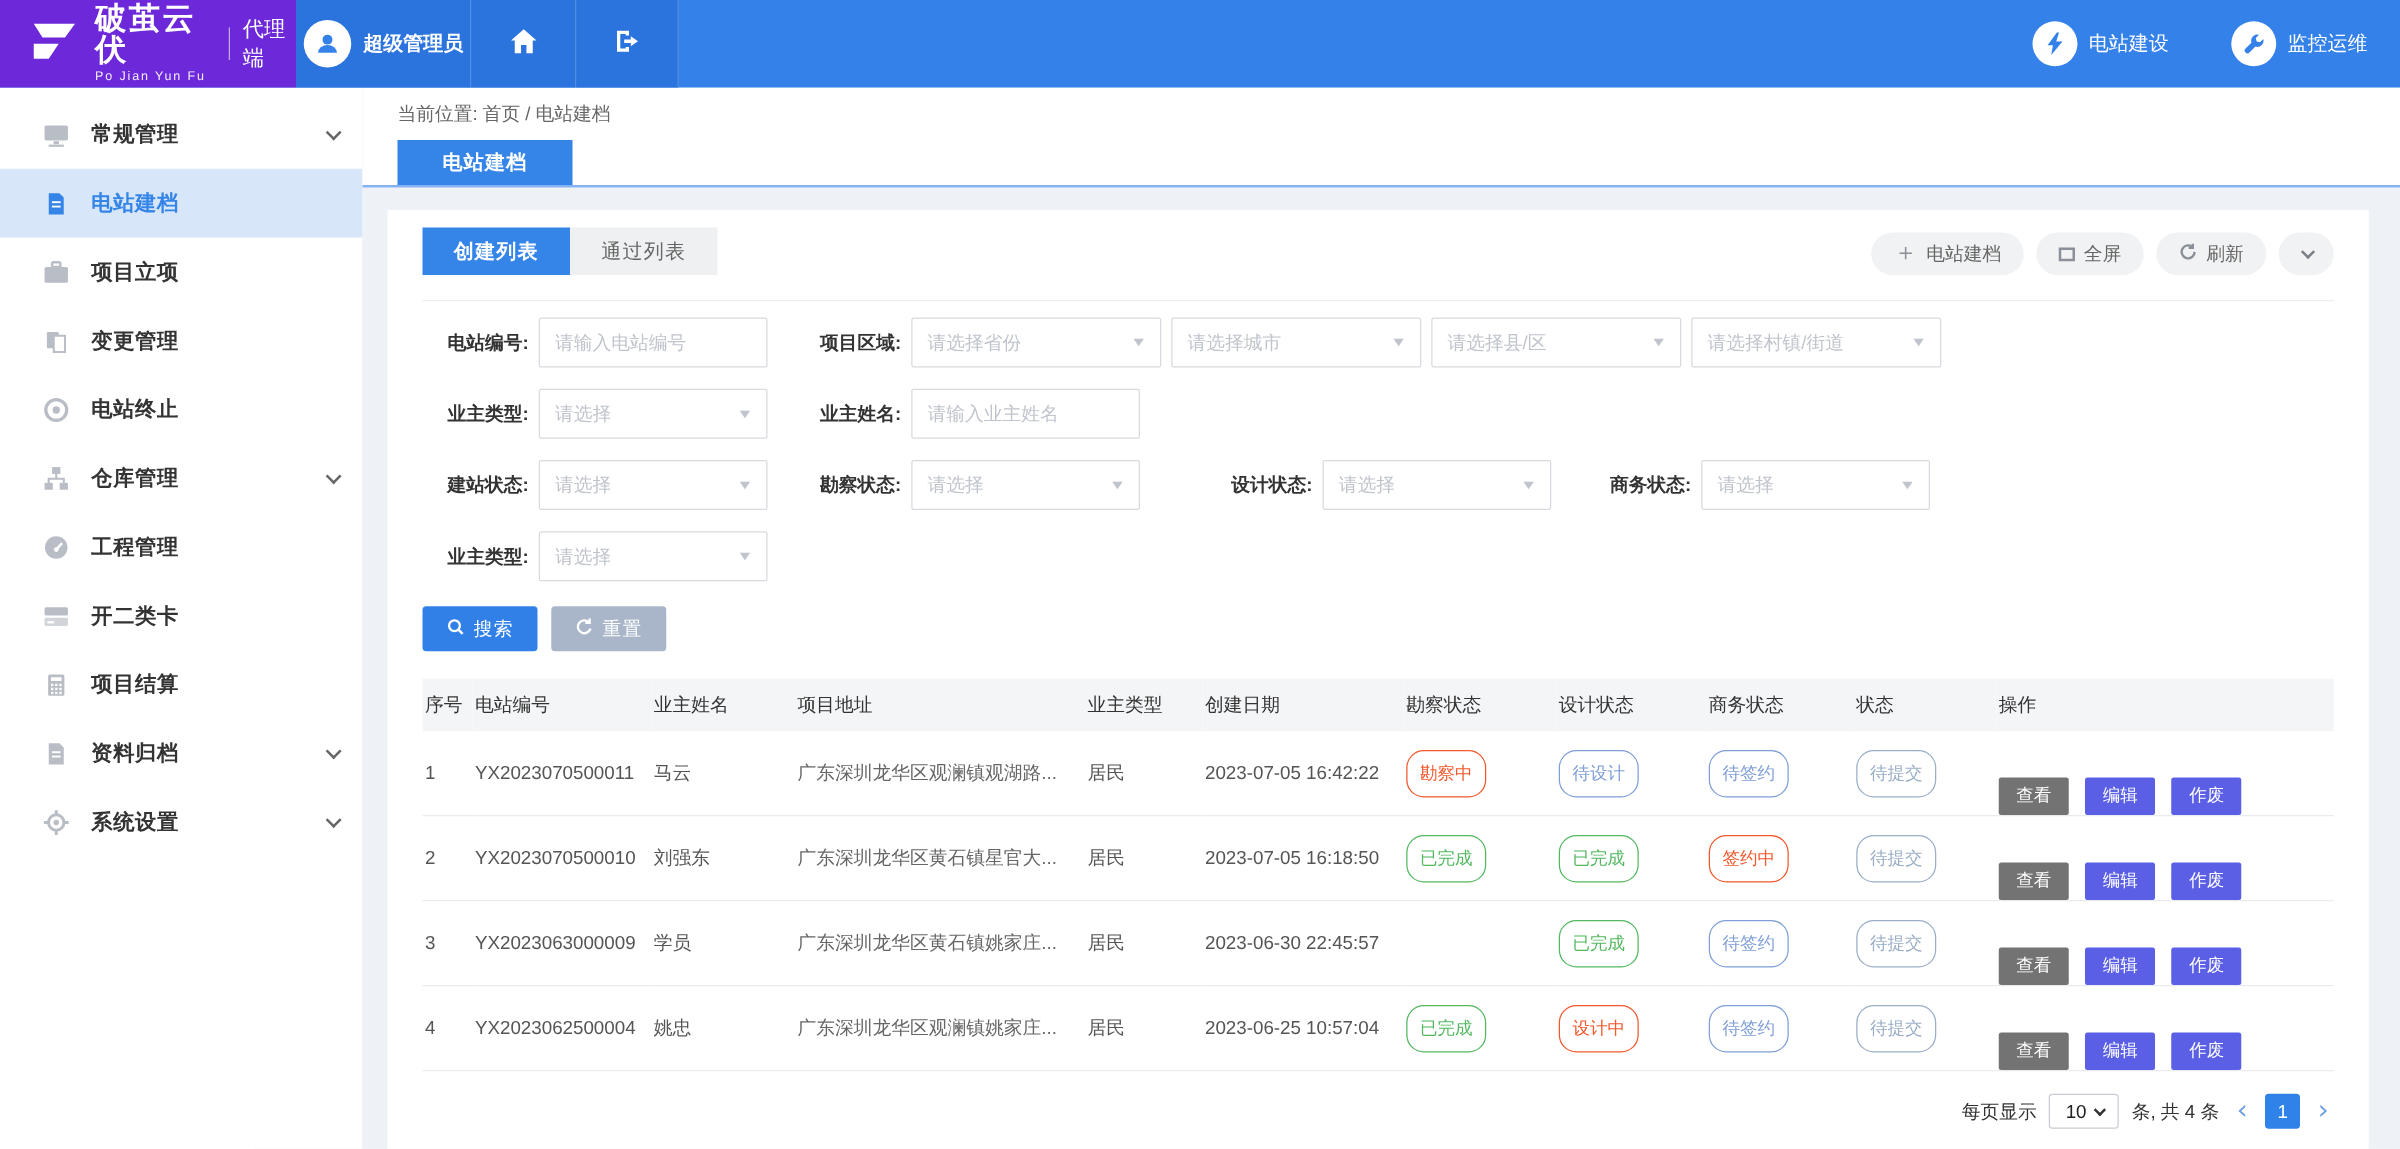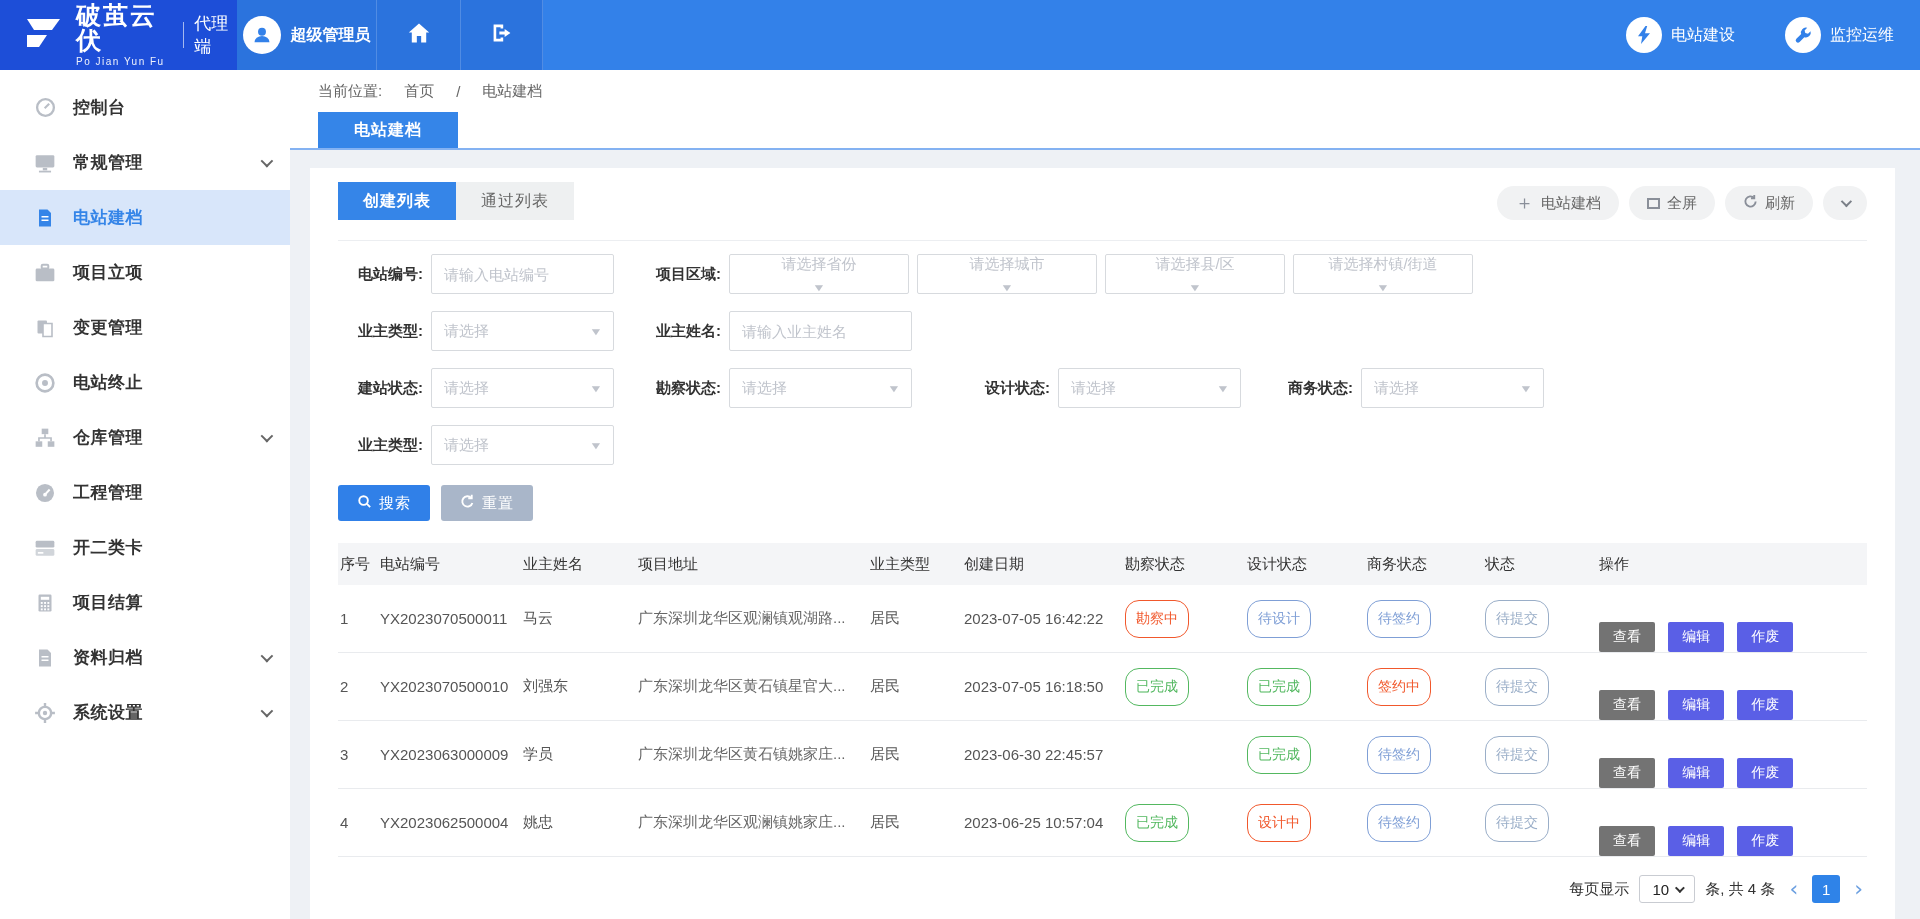--- a/index.html
+++ b/index.html
@@ -1,21 +1,21 @@
 <!DOCTYPE html>
 <html><head>
 <meta charset="utf-8">
 <style>
   * { box-sizing: border-box; margin: 0; padding: 0; }
   html,body { width:1920px; height:919px; overflow:hidden; }
   body { font-family:"Liberation Sans","DejaVu Sans",sans-serif; background:#eef1f5; position:relative; }
 
   
   .topbar { position:absolute; left:0; top:0; width:1920px; height:70px; background:#3381e9; display:flex; align-items:stretch; z-index:5; }
-  .logo-sec { width:237px; background:#1d4ed8; display:flex; align-items:center; padding-left:22px; flex-shrink:0; }
+  .logo-sec { width:237px; background:#6d28d9; display:flex; align-items:center; padding-left:22px; flex-shrink:0; }
   .logo-mark { margin-right:12px; }
   .brand-txt { color:#fff; line-height:1; }
   .brand-name { font-size:25px; font-weight:700; letter-spacing:2px; }
   .brand-pinyin { font-size:10px; letter-spacing:1.5px; margin-top:4px; opacity:.92; }
   .portal-wrap { display:flex; align-items:center; margin-left:14px; }
   .portal-div { width:1px; height:26px; background:rgba(255,255,255,.6); margin-right:10px; }
   .portal-txt { color:#fff; font-size:17px; }
   .dark-seg { display:flex; background:#2b73dd; flex-shrink:0; }
   .seg-cell { display:flex; align-items:center; justify-content:center; border-right:1px solid rgba(255,255,255,.18); }
   .user-cell { width:140px; padding:0 14px; }
@@ -34,21 +34,21 @@
   .s-item .icon { width:22px; height:22px; color:#b9bec6; margin-right:17px; display:flex; align-items:center; justify-content:center; flex-shrink:0; }
   .s-label { font-size:17px; font-weight:600; color:#333; letter-spacing:.5px; }
   .s-item.active { background:#d8e6fa; }
   .s-item.active .icon { color:#3585e8; }
   .s-item.active .s-label { color:#3585e8; }
   .chev { margin-left:auto; width:9px; height:9px; border-right:2px solid #666; border-bottom:2px solid #666; transform:rotate(45deg) translateY(-2px); }
 
   
   .main { position:absolute; left:290px; top:70px; width:1630px; height:849px; background:#eef1f5; }
   .crumb-block { background:#fff; border-bottom:2px solid #84b2f2; }
-  .crumb-bar { height:42px; display:flex; align-items:center; padding-left:28px; font-size:15px; color:#666; gap:22px; }
+  .crumb-bar { height:42px; display:flex; align-items:center; padding-left:28px; font-size:15px; color:#666; gap:4px; }
   .page-tab { margin-left:28px; width:140px; height:36px; background:#3585e8; color:#fff; font-size:16px; font-weight:600; display:flex; align-items:center; justify-content:center; letter-spacing:1px; }
 
   .card { margin:18px 25px 0 20px; background:#fff; min-height:667px; padding:14px 28px 28px 28px; }
 
   .tabs-row { display:flex; align-items:flex-end; border-bottom:1px solid #eceef1; padding-bottom:20px; }
   .list-tab { width:118px; height:38px; display:flex; align-items:center; justify-content:center; font-size:16px; cursor:pointer; letter-spacing:1px; }
   .list-tab.active { background:#3585e8; color:#fff; font-weight:600; }
   .list-tab.plain { background:#eef0f1; color:#666; }
   .card-actions { margin-left:auto; display:flex; align-items:center; gap:10px; }
   .pill { height:34px; border-radius:17px; background:#f1f2f3; color:#666; font-size:15px; display:flex; align-items:center; justify-content:center; gap:7px; padding:0 18px; cursor:pointer; border:none; }
@@ -57,21 +57,21 @@
   .pill-chev { width:44px; padding:0; }
   .chev-sm { width:8px; height:8px; border-right:2px solid #7a7f87; border-bottom:2px solid #7a7f87; transform:rotate(45deg) translateY(-2px); }
 
   
   .filters { margin-top:13px; }
   .f-row { display:flex; align-items:center; margin-bottom:17px; }
   .fgroup { display:flex; align-items:center; }
   .flabel { width:85px; text-align:right; font-size:15px; font-weight:700; color:#333; margin-right:8px; white-space:nowrap; flex-shrink:0; }
   .fld { height:40px; border:1px solid #d7dade; border-radius:2px; background:#fff; display:flex; align-items:center; padding:0 12px; font-size:15px; color:#c0c4cc; position:relative; }
   .sel { width:183px; justify-content:space-between; cursor:pointer; }
-  .sel-sm { width:180px;flex-direction:column; }
+  .sel-sm { width:200px; }
   .caret { font-size:10px; color:#c0c4cc; transform:scaleX(1.4); }
   input.fld { width:183px; color:#333; }
   input.fld::placeholder { color:#c0c4cc; }
   input.date { width:287px; padding-right:34px; }
   .ml22 { margin-left:22px; } .ml53 { margin-left:53px; } .ml27 { margin-left:27px; } .mr8 { margin-right:8px; }
   .date-wrap { position:relative; display:flex; align-items:center; }
   .date-wrap svg { position:absolute; right:10px; }
 
   .btn-row { display:flex; gap:11px; margin-top:20px; }
   .btn { height:36px; width:92px; border:none; border-radius:3px; color:#fff; font-size:15px; display:flex; align-items:center; justify-content:center; gap:7px; cursor:pointer; letter-spacing:1px; }
@@ -163,29 +163,20 @@
         <svg width="20" height="20" viewBox="0 0 20 20">
             <path d="M17.6 6.2 a4.9 4.9 0 0 1-6.3 6 L6.6 17 a2.1 2.1 0 1 1-3.2-3.2 l4.8-4.7 a4.9 4.9 0 0 1 6-6.3 L11.6 5.4 l.7 2.7 2.7.7 Z" fill="#3381e9"></path>
           </svg>
       </span>
       <span class="top-nav-label">监控运维</span>
     </div>
   </div>
 </div>
 
 <div class="sidebar">
-  <div class="s-item">
-    <span class="icon">
-        <svg width="21" height="21" viewBox="0 0 20 20">
-          <circle cx="10" cy="10" r="8" fill="none" stroke="currentColor" stroke-width="2.2"></circle>
-          <path d="M9.2 10.8 L13.5 6.5" stroke="currentColor" stroke-width="2"></path>
-        </svg>
-      </span>
-    <span class="s-label">控制台</span>
-  </div>
   <div class="s-item">
     <span class="icon">
         <svg width="22" height="22" viewBox="0 0 20 20">
           <rect x="1.5" y="3" width="17" height="11" rx="1.2" fill="currentColor"></rect>
           <rect x="8" y="14.5" width="4" height="2.2" fill="currentColor"></rect>
           <rect x="4.5" y="17" width="11" height="1.6" fill="currentColor"></rect>
         </svg>
       </span>
     <span class="s-label">常规管理</span>
     <span class="chev"></span>

